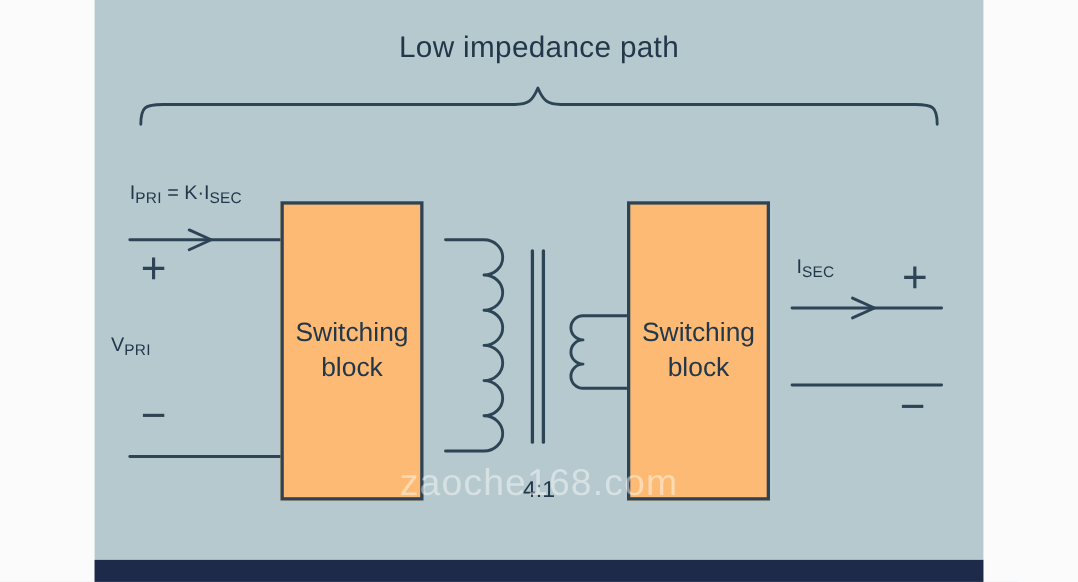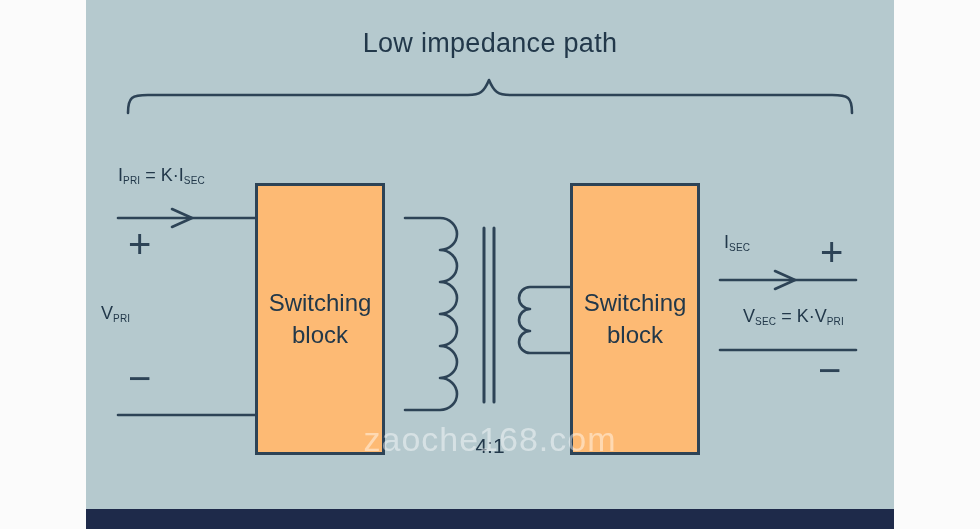--- a/index.html
+++ b/index.html
@@ -20,21 +20,21 @@
   svg.lines{position:absolute;left:0;top:0;}
   .block{
     position:absolute;width:130px;height:272px;top:183px;
     background:#fdba74;border:3px solid #2d4356;box-sizing:border-box;
     display:flex;align-items:center;justify-content:center;text-align:center;
     font-size:24px;line-height:1.35;color:#22384a;
   }
   .block.left{left:255px;}
   .block.right{left:570px;}
   .lbl{position:absolute;font-size:18px;color:#22384a;white-space:nowrap;}
-  .lbl sub{font-size:10px;vertical-align:-0.25em;letter-spacing:0.2px;}
+  .lbl sub{font-size:14px;vertical-align:-0.25em;letter-spacing:0.2px;}
   .sign{position:absolute;font-size:40px;line-height:1;color:#2d4356;font-weight:400;}
   .ratio{position:absolute;left:455px;top:434px;width:70px;text-align:center;font-size:21px;color:#22384a;}
   .watermark{
     position:absolute;left:50%;top:420px;transform:translateX(-50%);
     font-size:34px;letter-spacing:1px;color:rgba(255,255,255,0.45);
   }
 </style>
 </head>
 <body>
 
@@ -97,22 +97,19 @@
   <div class="sign" style="left:128px;top:224px;">+</div>
   <div class="lbl" style="left:101px;top:303px;">
     <span>V</span><sub>PRI</sub>
   </div>
   <div class="sign" style="left:128px;top:358px;">−</div>
 
   <div class="lbl" style="left:724px;top:232px;">
     <span>I</span><sub>SEC</sub>
   </div>
   <div class="sign" style="left:820px;top:232px;">+</div>
-  <div class="lbl" style="left:743px;top:306px;">
-    <span>V</span><sub>SEC</sub><span> = K·V</span><sub>PRI</sub>
-  </div>
   <div class="sign" style="left:818px;top:350px;">−</div>
 
   <div class="ratio">4:1</div>
 
   <div class="watermark">zaoche168.com</div>
 
 </div>
 
 </body></html>

